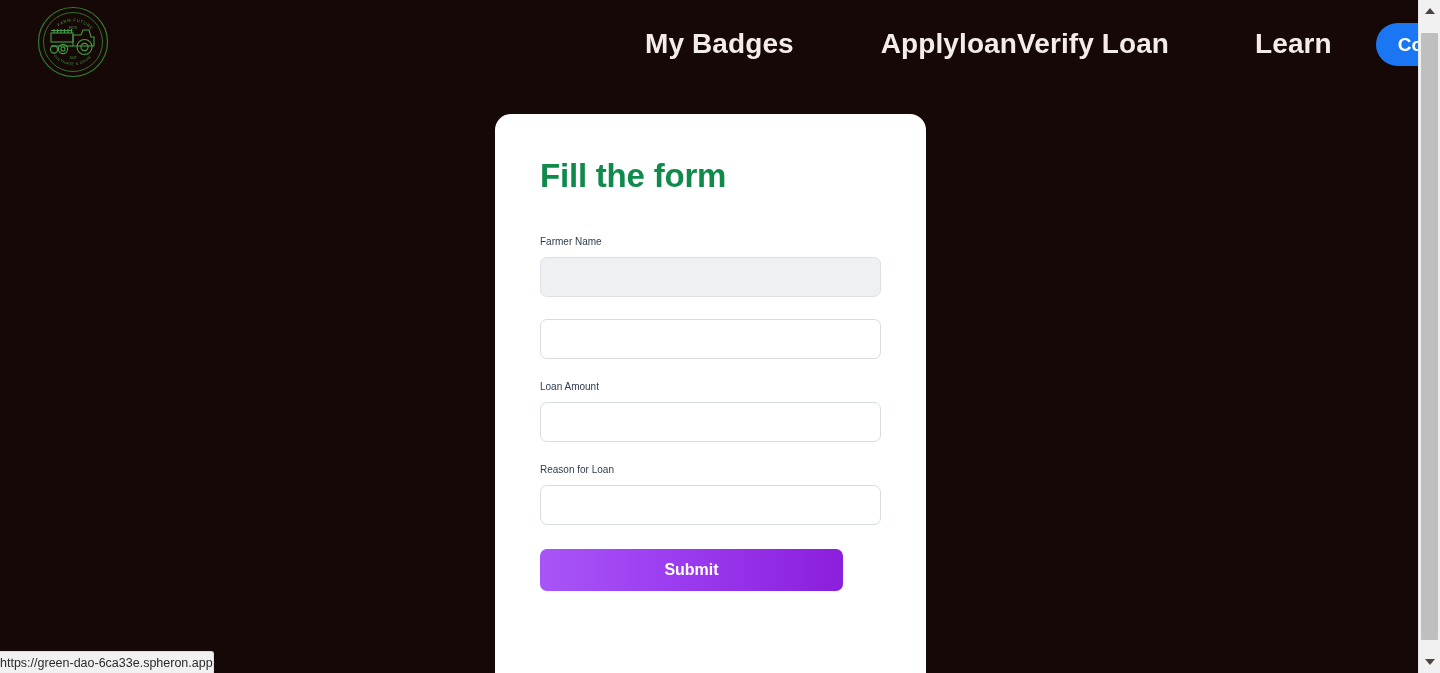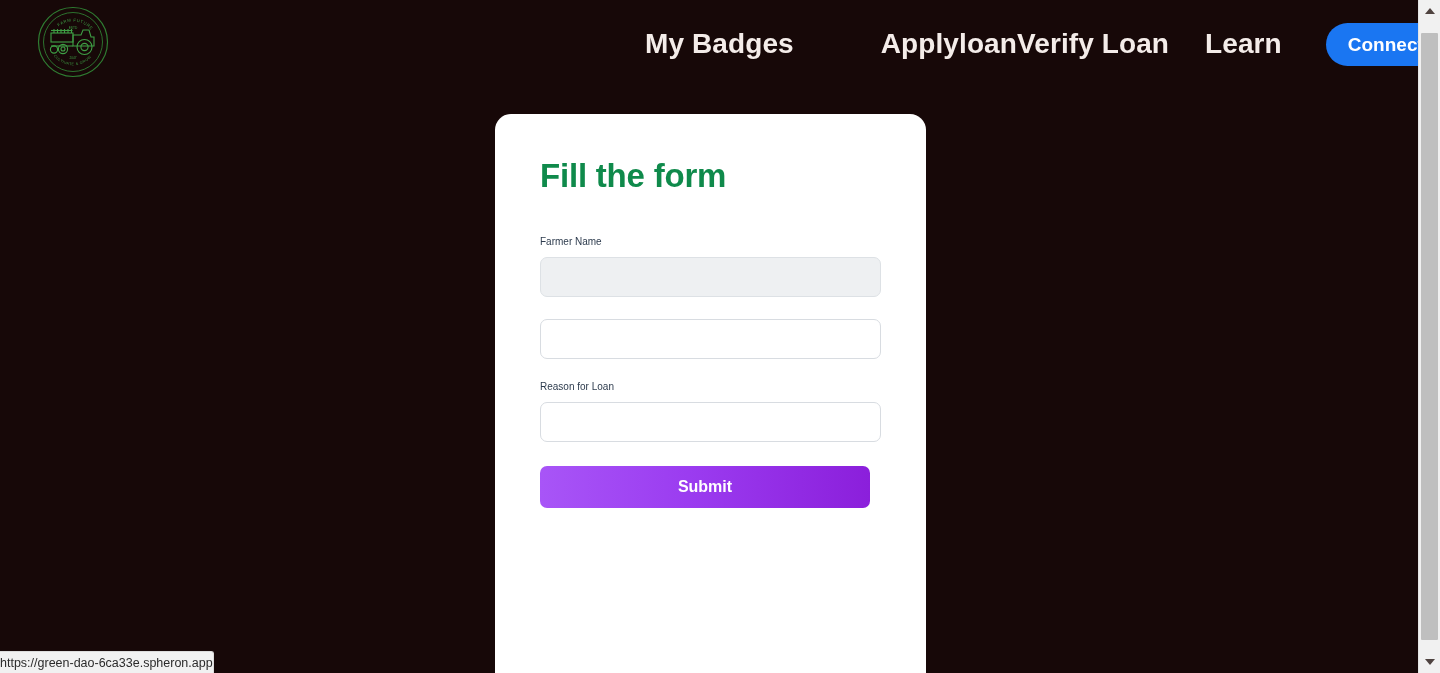--- a/index.html
+++ b/index.html
@@ -60,21 +60,21 @@
     font-size: 28px;
     font-weight: 600;
     letter-spacing: 0.1px;
     text-decoration: none;
     white-space: nowrap;
     cursor: pointer;
     line-height: 1;
   }
   .nav-link.l1 { margin-right: 87px; }
   .nav-link.l2 { }
-  .nav-link.l3 { margin-right: 36px; text-align: right; }
+  .nav-link.l3 { margin-right: 86px; text-align: right; }
   .nav-link.l4 { margin-right: 44px; }
 
   .connect-wallet {
     background: #1a76f2;
     color: #ffffff;
     font-size: 19px;
     font-weight: bold;
     border: none;
     border-radius: 999px;
     padding: 0 22px;
@@ -130,21 +130,21 @@
     outline: none;
     font-family: "Liberation Sans", sans-serif;
   }
   .field-input.prefilled {
     background: #eef0f2;
     border-color: #dde1e5;
   }
 
   .submit-button {
     display: block;
-    width: 330px;
+    width: 303px;
     height: 42px;
     margin-top: 24px;
     border: none;
     border-radius: 7px;
     background: linear-gradient(90deg, #a855f7 0%, #9b3cf0 45%, #8b1fdb 100%);
     color: #ffffff;
     font-size: 16px;
     font-weight: bold;
     cursor: pointer;
     font-family: "Liberation Sans", sans-serif;
@@ -266,20 +266,24 @@
 
     <div class="field-group">
       <label class="field-label">Farmer Name</label>
       <input class="field-input prefilled" type="text" placeholder="" style="">
     </div>
 
     <div class="field-group">
       <input class="field-input" type="text" placeholder="" style="">
     </div>
 
+    <div class="field-group">
+      <label class="field-label">Loan Amount</label>
+      <input class="field-input" type="text" placeholder="" style="">
+    </div>
 
     <div class="field-group">
       <label class="field-label">Reason for Loan</label>
       <input class="field-input" type="text" placeholder="" style="">
     </div>
 
     <button class="submit-button">Submit</button>
   </div>
 </div>
 

